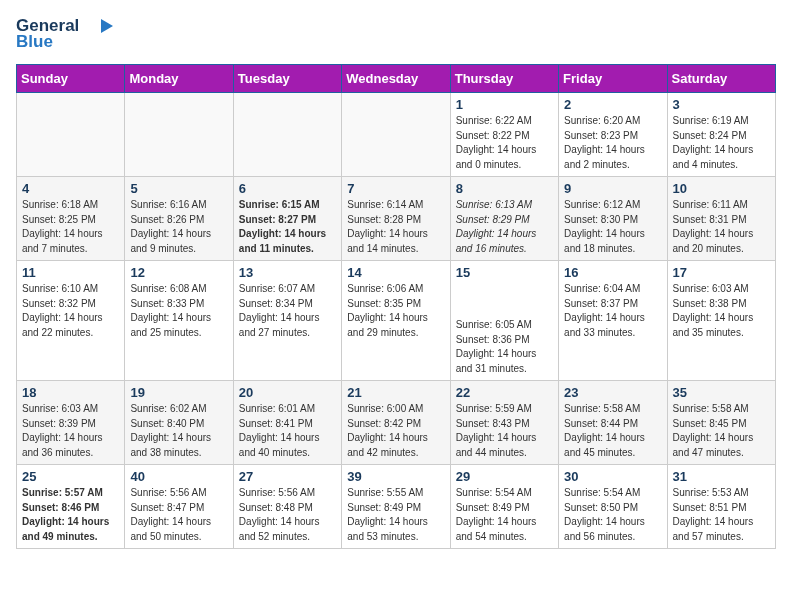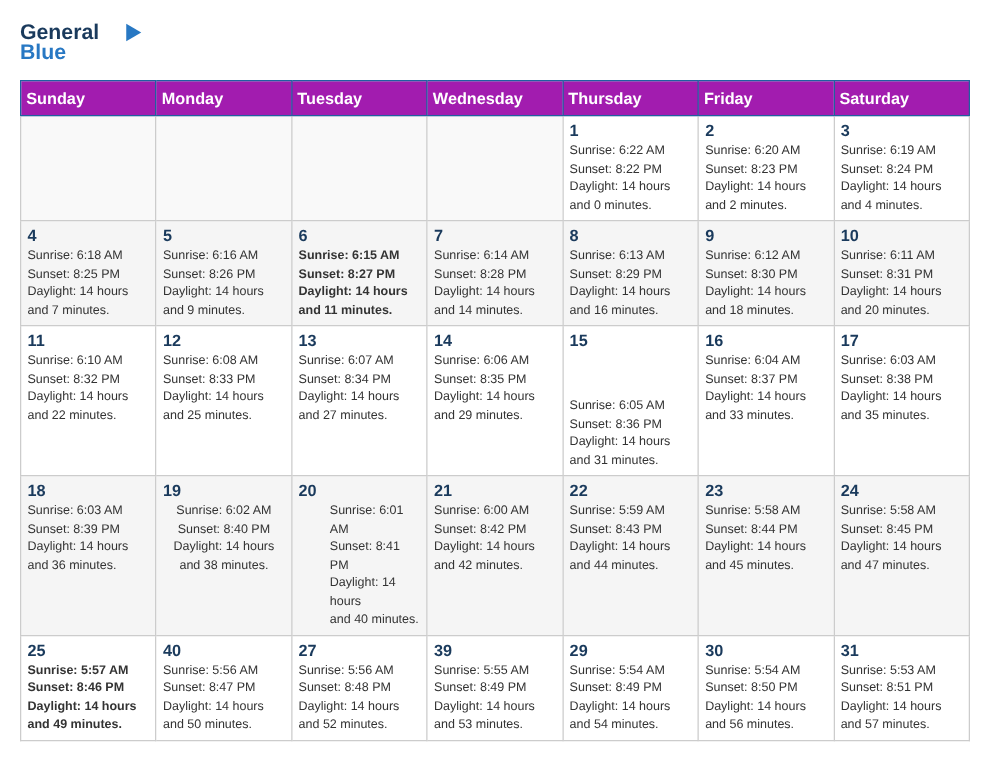--- a/index.html
+++ b/index.html
@@ -161,21 +161,21 @@
         </td>
         <td>
           <span class="day-num">7</span>
           <div class="cell-content" style="white-space: pre-line;">Sunrise: 6:14 AM
 Sunset: 8:28 PM
 Daylight: 14 hours
 and 14 minutes.</div>
         </td>
         <td>
           <span class="day-num">8</span>
-          <div class="cell-content" style="white-space: pre-line;">Sunrise: 6:13 AM
+          <div class="cell-content" style="white-space: pre-line; font-style: italic;">Sunrise: 6:13 AM
 Sunset: 8:29 PM
 Daylight: 14 hours
 and 16 minutes.</div>
         </td>
         <td>
           <span class="day-num">9</span>
           <div class="cell-content" style="white-space: pre-line;">Sunrise: 6:12 AM
 Sunset: 8:30 PM
 Daylight: 14 hours
 and 18 minutes.</div>
@@ -242,28 +242,28 @@
       <tr>
         <td>
           <span class="day-num">18</span>
           <div class="cell-content" style="white-space: pre-line;">Sunrise: 6:03 AM
 Sunset: 8:39 PM
 Daylight: 14 hours
 and 36 minutes.</div>
         </td>
         <td>
           <span class="day-num">19</span>
-          <div class="cell-content" style="white-space: pre-line; text-align: center;">Sunrise: 6:02 AM
+          <div class="cell-content" style="white-space: pre-line;">Sunrise: 6:02 AM
 Sunset: 8:40 PM
 Daylight: 14 hours
 and 38 minutes.</div>
         </td>
         <td>
           <span class="day-num">20</span>
-          <div class="cell-content" style="white-space: pre-line; margin-left: 25px;">Sunrise: 6:01 AM
+          <div class="cell-content" style="white-space: pre-line;">Sunrise: 6:01 AM
 Sunset: 8:41 PM
 Daylight: 14 hours
 and 40 minutes.</div>
         </td>
         <td>
           <span class="day-num">21</span>
           <div class="cell-content" style="white-space: pre-line;">Sunrise: 6:00 AM
 Sunset: 8:42 PM
 Daylight: 14 hours
 and 42 minutes.</div>
@@ -276,21 +276,21 @@
 and 44 minutes.</div>
         </td>
         <td>
           <span class="day-num">23</span>
           <div class="cell-content" style="white-space: pre-line;">Sunrise: 5:58 AM
 Sunset: 8:44 PM
 Daylight: 14 hours
 and 45 minutes.</div>
         </td>
         <td>
-          <span class="day-num">24</span>
+          <span class="day-num">35</span>
           <div class="cell-content" style="white-space: pre-line;">Sunrise: 5:58 AM
 Sunset: 8:45 PM
 Daylight: 14 hours
 and 47 minutes.</div>
         </td>
       </tr>
       <tr>
         <td>
           <span class="day-num">25</span>
           <div class="cell-content" style="white-space: pre-line; font-weight: bold;">Sunrise: 5:57 AM

